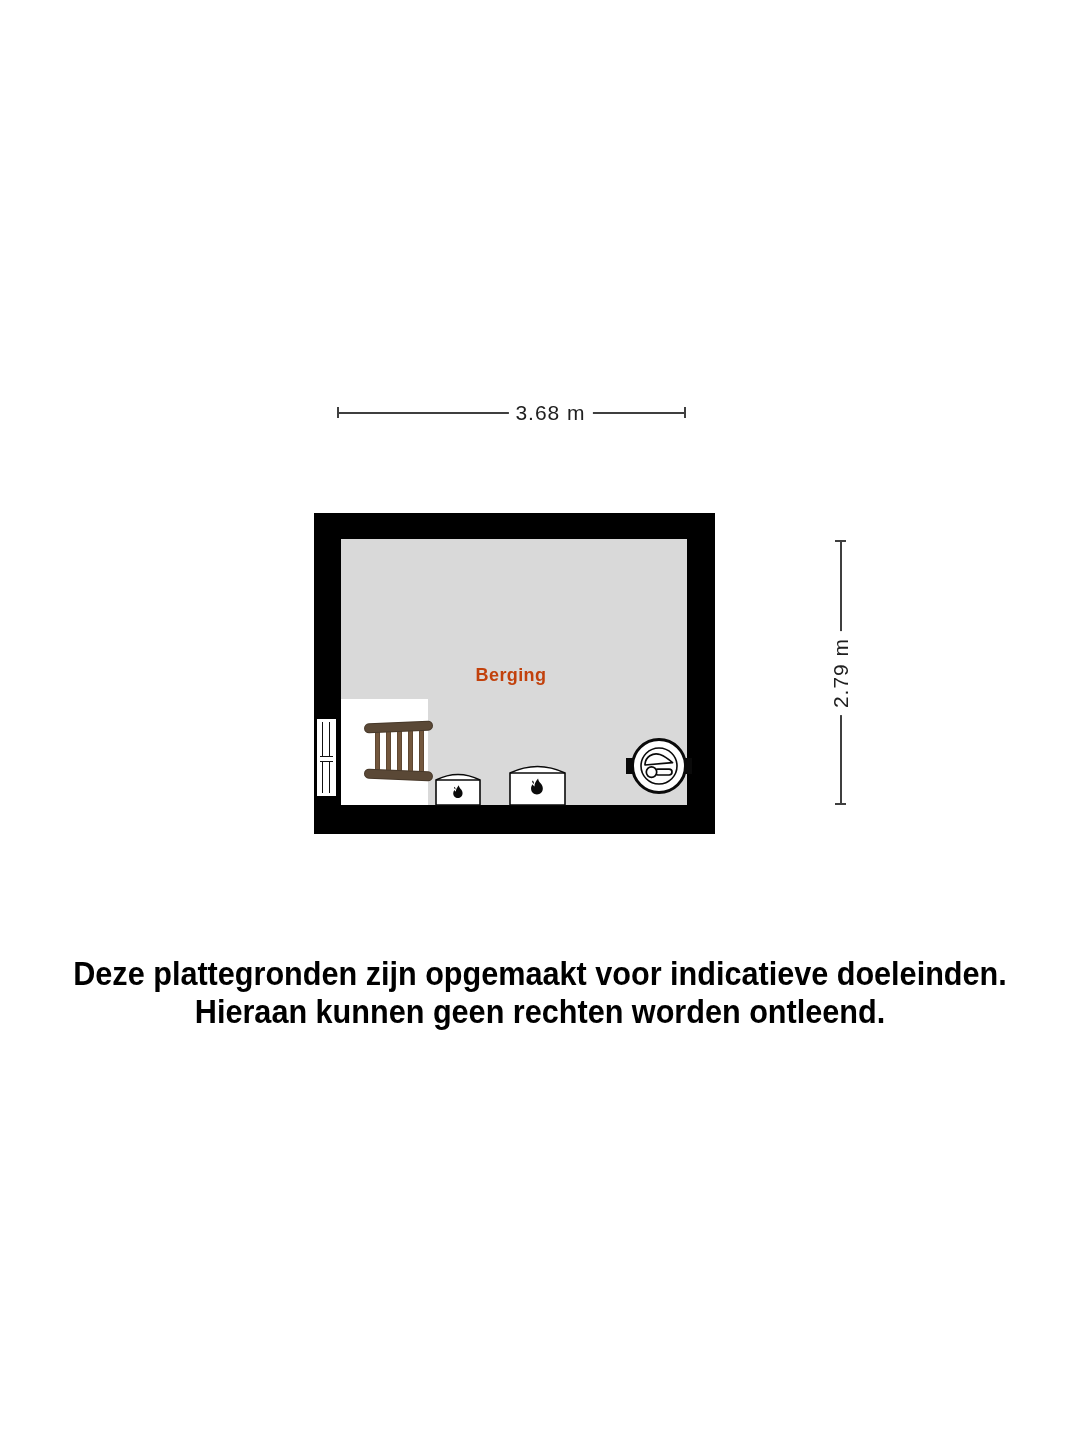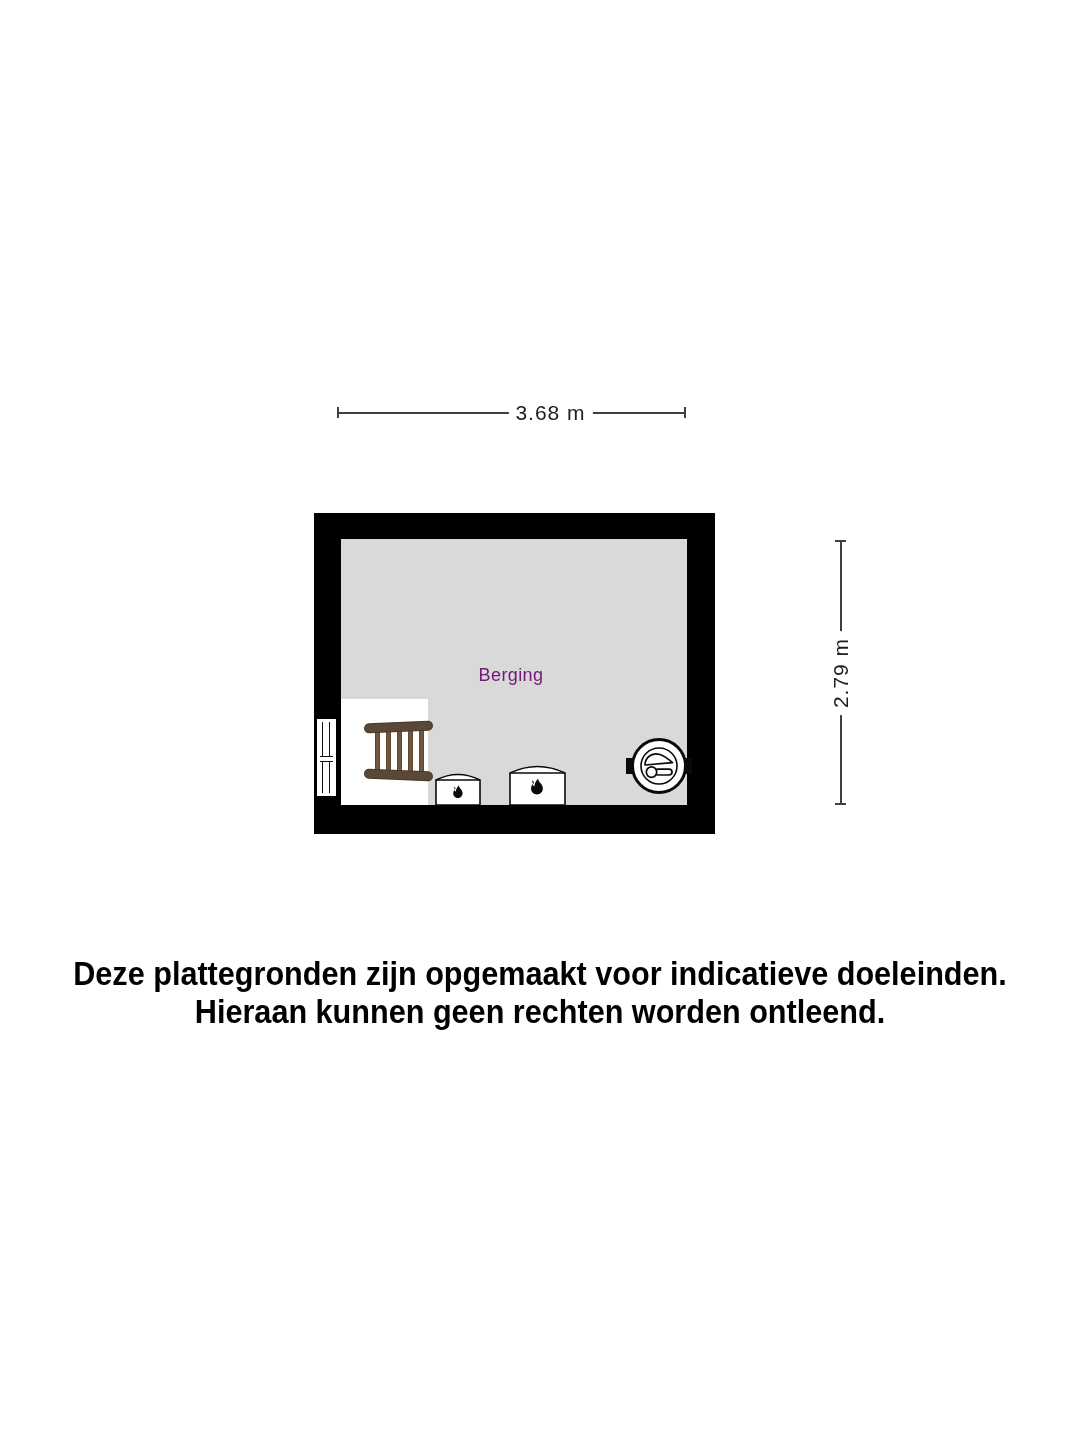--- a/index.html
+++ b/index.html
@@ -25,21 +25,21 @@
     position:absolute;background:#ffffff;color:#202020;
     font-size:21px;letter-spacing:1px;padding:0 7px;white-space:nowrap;
   }
   .dim-label.h{left:50%;top:1px;transform:translate(-50%,-50%);margin-left:39px;}
   .dim-label.v{left:1px;top:50%;transform:translate(-50%,-50%) rotate(-90deg);}
   
   .plan{position:absolute;left:314px;top:513px;width:401px;height:321px;background:#000000;}
   .floor{position:absolute;left:27px;top:26px;width:346px;height:266px;background:#d9d9d9;}
   .room-label{
     position:absolute;left:511px;top:675px;transform:translate(-50%,-50%);
-    font-size:18px;letter-spacing:0.4px;color:#701a75;white-space:nowrap;
+    font-size:18px;letter-spacing:0.4px;color:#c2410c;white-space:nowrap;font-weight:bold;
   }
   .storage-zone{position:absolute;left:341px;top:699px;width:87px;height:106px;background:#ffffff;}
   
   .window{
     position:absolute;left:316px;top:718px;width:21px;height:79px;
     background:#ffffff;border:1.5px solid #000;box-sizing:border-box;
   }
   .window .glass{
     position:absolute;left:5px;top:3px;bottom:3px;width:6px;
     border-left:1.5px solid #111;border-right:1.5px solid #111;

